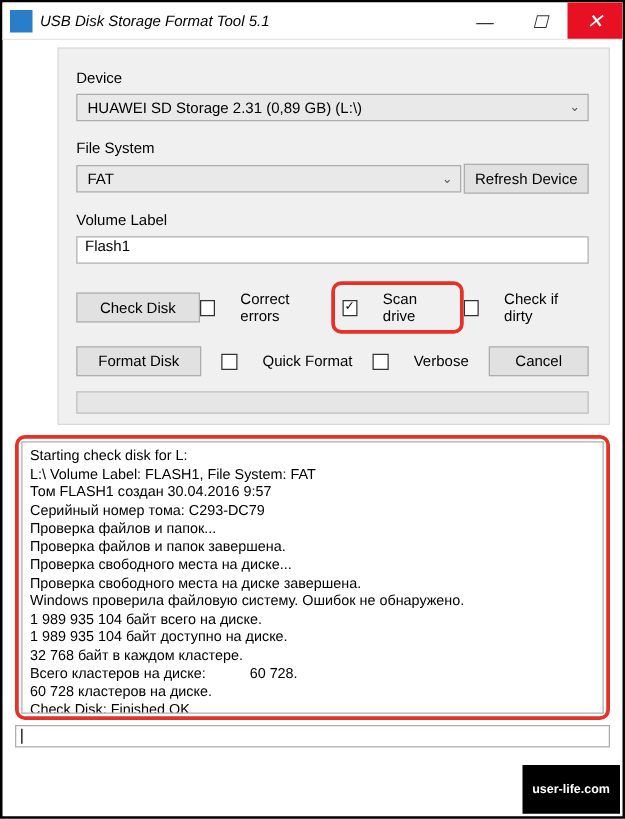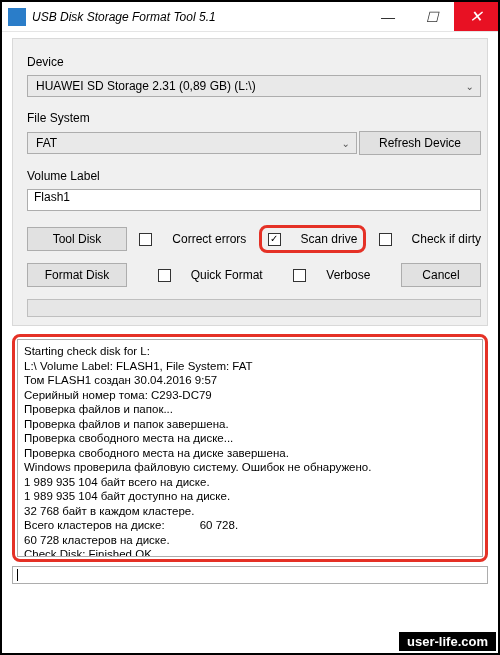--- a/index.html
+++ b/index.html
@@ -47,21 +47,22 @@
   }
   .ctl.close { background: #e81123; color: #fff; font-size: 16px; }
   .content {
     position: absolute;
     top: 30px; bottom: 0; left: 0; right: 0;
     padding: 6px 10px 10px 10px;
   }
   .panel {
     border: 1px solid #d9d9d9;
     background: #f0f0f0;
-    padding: 10px 6px 8px 14px;
+    padding: 10px 16px 8px 14px;
+    margin-left: 34px;
   }
   .lbl { margin: 6px 0 6px 0; color: #000; }
   .combo {
     display: flex;
     align-items: center;
     background: #e9e9e9;
     border: 1px solid #adadad;
     height: 22px;
     padding: 0 6px 0 8px;
     color: #000;
@@ -147,22 +148,22 @@
   }
   .cursor {
     display: inline-block; width: 1px; height: 12px; background: #000;
   }
   .watermark {
     position: absolute;
     right: 2px; bottom: 2px;
     background: #000;
     color: #fff;
     font-weight: bold;
-    font-size: 13px;
-    padding: 2px 8px;
+    font-size: 10px;
+    padding: 14px 8px;
   }
   .refresh-row { display:flex; gap:2px; align-items:center; }
 </style>
 </head>
 <body>
 
 <div class="outer">
   <div class="titlebar">
     <div class="app-icon"></div>
     <div class="title">USB Disk Storage Format Tool 5.1</div>
@@ -192,21 +193,21 @@
         </div>
         <div class="btn w100" style="flex:1">Refresh Device</div>
       </div>
 
       <div class="lbl" style="margin-top:14px">Volume Label</div>
       <div class="textinput">
         <span>Flash1</span>
       </div>
 
       <div class="button-row">
-        <div class="btn w100">Tool Disk</div>
+        <div class="btn w100">Check Disk</div>
         <label class="cbox">
           <span class="box"></span>
           <span>Correct errors</span>
         </label>
         <span class="highlight">
           <label class="cbox">
             <span class="box">✓</span>
             <span>Scan drive</span>
           </label>
         </span>

